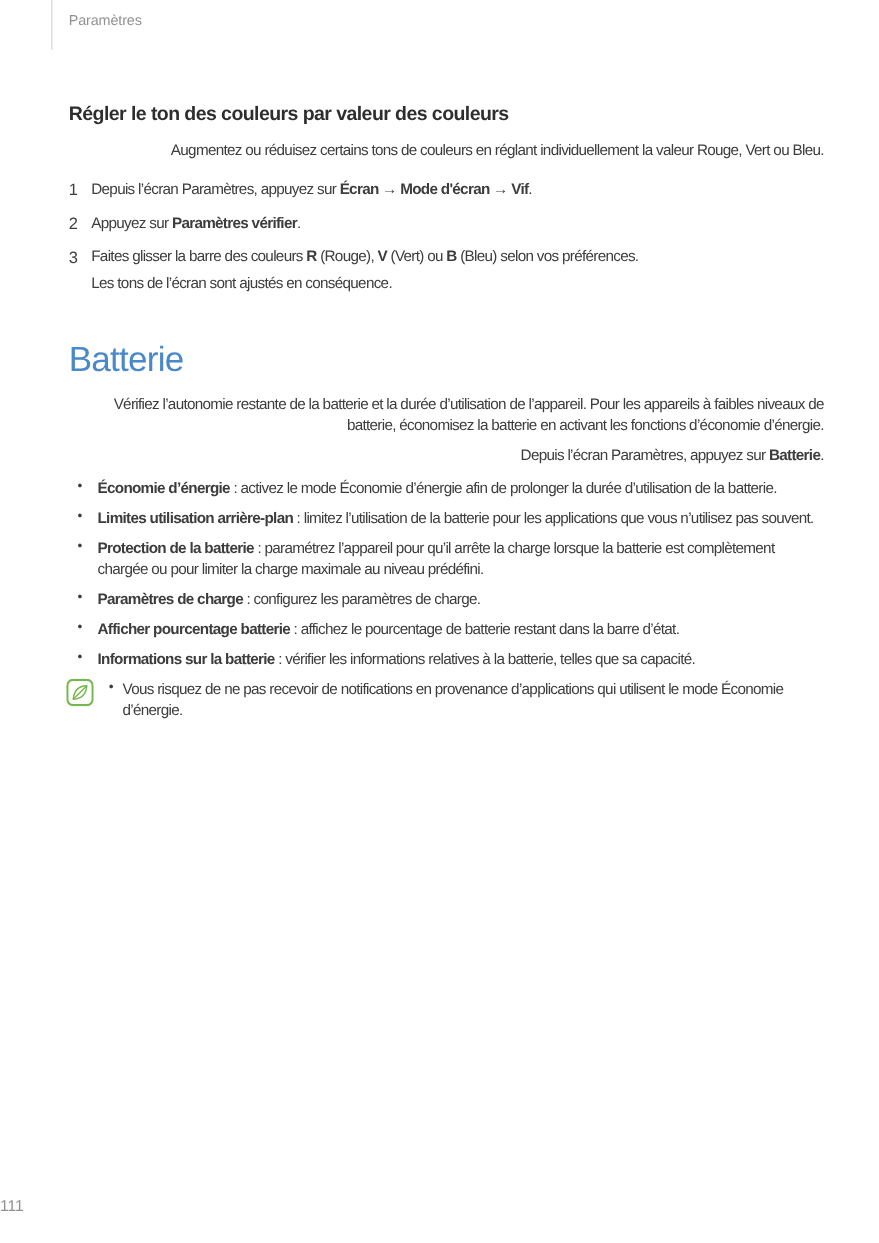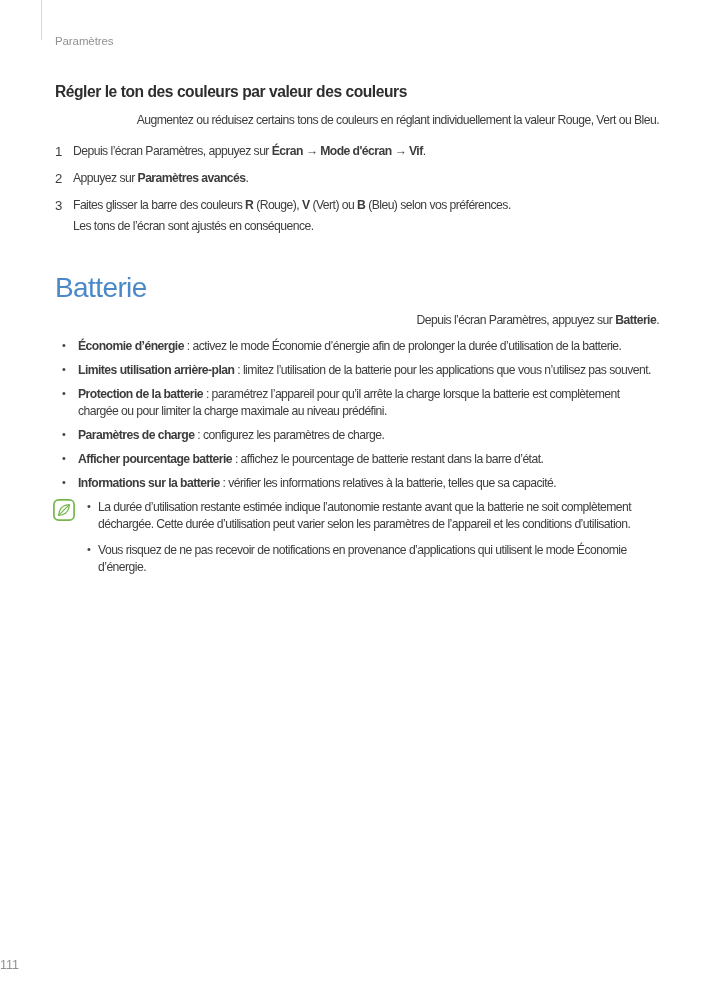--- a/index.html
+++ b/index.html
@@ -2,21 +2,21 @@
 <html lang="fr"><head>
 <meta charset="utf-8">
 <style>
   html,body{margin:0;padding:0;background:#ffffff;}
   .page{
     position:relative;width:703px;height:994px;background:#ffffff;overflow:hidden;
     font-family:"Liberation Sans","DejaVu Sans",sans-serif;
     color:var(--text,#3d3d3d);
   }
   .head-rule{position:absolute;left:41px;top:0;width:1px;height:40px;background:#d8d8d8;}
-  .running-head{position:absolute;left:55px;top:35px;font-size:11.5px;color:var(--muted,#919191);letter-spacing:-0.1px;}
+  .running-head{position:absolute;left:55px;top:11px;font-size:11.5px;color:var(--muted,#919191);letter-spacing:-0.1px;}
   main{position:absolute;left:55px;top:40px;width:604px;}
   h2{margin:42px 0 8px;font-size:15.6px;line-height:20px;font-weight:bold;color:#2e2e2e;letter-spacing:-0.45px;}
   .body{margin:10px 0 0;font-size:12.2px;line-height:17px;letter-spacing:-0.55px;text-align:right;}
   .b{font-weight:bold;}
   ol.steps{list-style:none;margin:14px 0 0;padding:0;}
   .step{display:flex;margin-bottom:10px;font-size:12.2px;line-height:17px;letter-spacing:-0.55px;}
   .step .num{flex:none;width:18px;font-size:13.2px;color:#3d3d3d;}
   .step .txt{flex:1;}
   .followup{margin-top:4px;}
   h1{margin:36px 0 0;font-size:28px;line-height:34px;font-weight:400;color:var(--blue,#4a89c8);letter-spacing:-0.6px;}
@@ -45,50 +45,50 @@
     <h2>Régler le ton des couleurs par valeur des couleurs</h2>
     <p class="body">Augmentez ou réduisez certains tons de couleurs en réglant individuellement la valeur Rouge, Vert ou Bleu.</p>
 
     <ol class="steps" id="steps">
         <li class="step">
           <span class="num">1</span>
           <div class="txt"><span>Depuis l’écran Paramètres, appuyez sur </span><span class="b">Écran</span><span> → </span><span class="b">Mode d'écran</span><span> → </span><span class="b">Vif</span><span>.</span></div>
         </li>
         <li class="step">
           <span class="num">2</span>
-          <div class="txt"><span>Appuyez sur </span><span class="b">Paramètres avancés</span><span>.</span></div>
+          <div class="txt"><span>Appuyez sur </span><span class="b">Paramètres vérifier</span><span>.</span></div>
         </li>
         <li class="step">
           <span class="num">3</span>
           <div class="txt"><span>Faites glisser la barre des couleurs </span><span class="b">R</span><span> (Rouge), </span><span class="b">V</span><span> (Vert) ou </span><span class="b">B</span><span> (Bleu) selon vos préférences.</span><div class="followup">Les tons de l’écran sont ajustés en conséquence.</div></div>
         </li>
       </ol>
 
     <h1>Batterie</h1>
+    <p class="body">Vérifiez l’autonomie restante de la batterie et la durée d’utilisation de l’appareil. Pour les appareils à faibles niveaux de batterie, économisez la batterie en activant les fonctions d’économie d’énergie.</p>
     <p class="body" id="path-line"><span>Depuis l’écran Paramètres, appuyez sur </span><span class="b">Batterie</span><span>.</span></p>
 
     <ul class="bullets" id="bullets">
         <li><span class="b">Économie d’énergie</span><span> : activez le mode Économie d’énergie afin de prolonger la durée d’utilisation de la batterie.</span></li>
         <li><span class="b">Limites utilisation arrière-plan</span><span> : limitez l’utilisation de la batterie pour les applications que vous n’utilisez pas souvent.</span></li>
         <li><span class="b">Protection de la batterie</span><span> : paramétrez l’appareil pour qu’il arrête la charge lorsque la batterie est complètement chargée ou pour limiter la charge maximale au niveau prédéfini.</span></li>
         <li><span class="b">Paramètres de charge</span><span> : configurez les paramètres de charge.</span></li>
         <li><span class="b">Afficher pourcentage batterie</span><span> : affichez le pourcentage de batterie restant dans la barre d’état.</span></li>
         <li><span class="b">Informations sur la batterie</span><span> : vérifier les informations relatives à la batterie, telles que sa capacité.</span></li>
       </ul>
 
     <div class="note">
       <span class="note-icon">
         <svg viewBox="0 0 22 22" width="22" height="22" aria-hidden="true">
           <rect x="0.9" y="0.9" width="20.2" height="20.2" rx="4.6" fill="none" stroke="currentColor" stroke-width="1.7"></rect>
           <path d="M16.4 5.6 C 9.8 5.9 6.1 9.6 5.6 16.4 C 12.2 16.1 15.9 12.4 16.4 5.6 Z" fill="none" stroke="currentColor" stroke-width="1.2" stroke-linejoin="round"></path>
           <path d="M5.6 16.4 L 16.4 5.6" fill="none" stroke="currentColor" stroke-width="1.2"></path>
         </svg>
       </span>
       <ul class="note-list" id="note-list">
-          <li>La durée d’utilisation restante estimée indique l’autonomie restante avant que la batterie ne soit complètement déchargée. Cette durée d’utilisation peut varier selon les paramètres de l’appareil et les conditions d’utilisation.</li>
           <li>Vous risquez de ne pas recevoir de notifications en provenance d’applications qui utilisent le mode Économie d’énergie.</li>
         </ul>
     </div>
 
   </main>
 
   <div class="page-number">111</div>
 
 </div>
 

